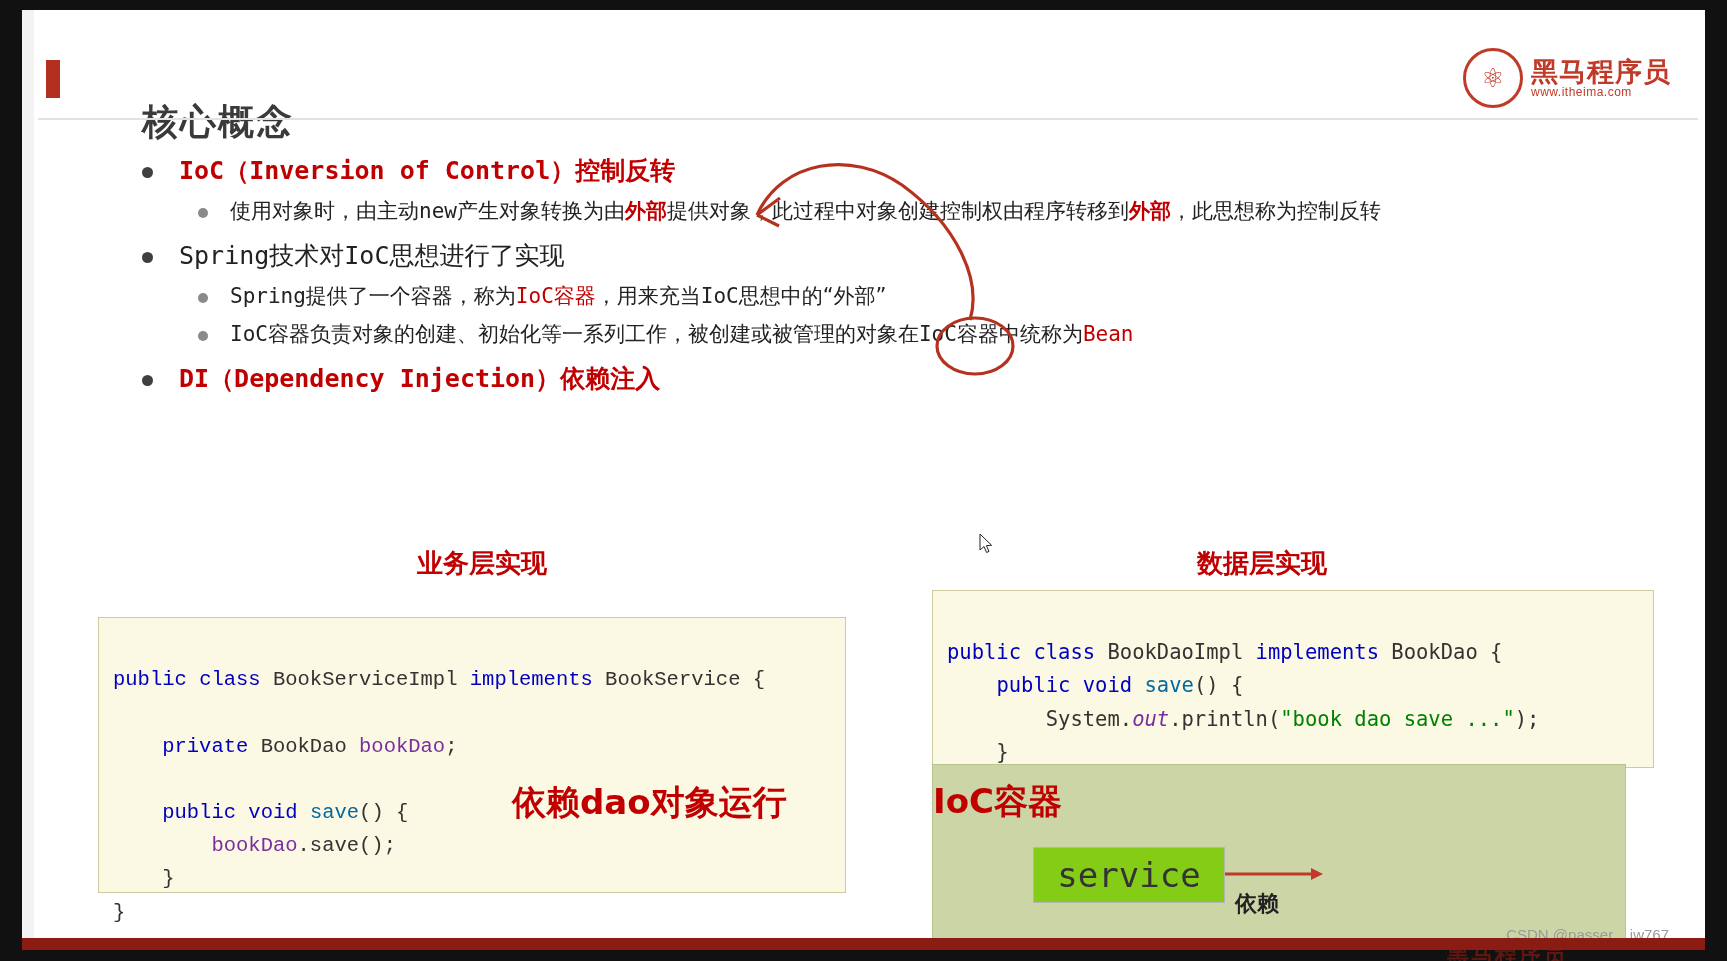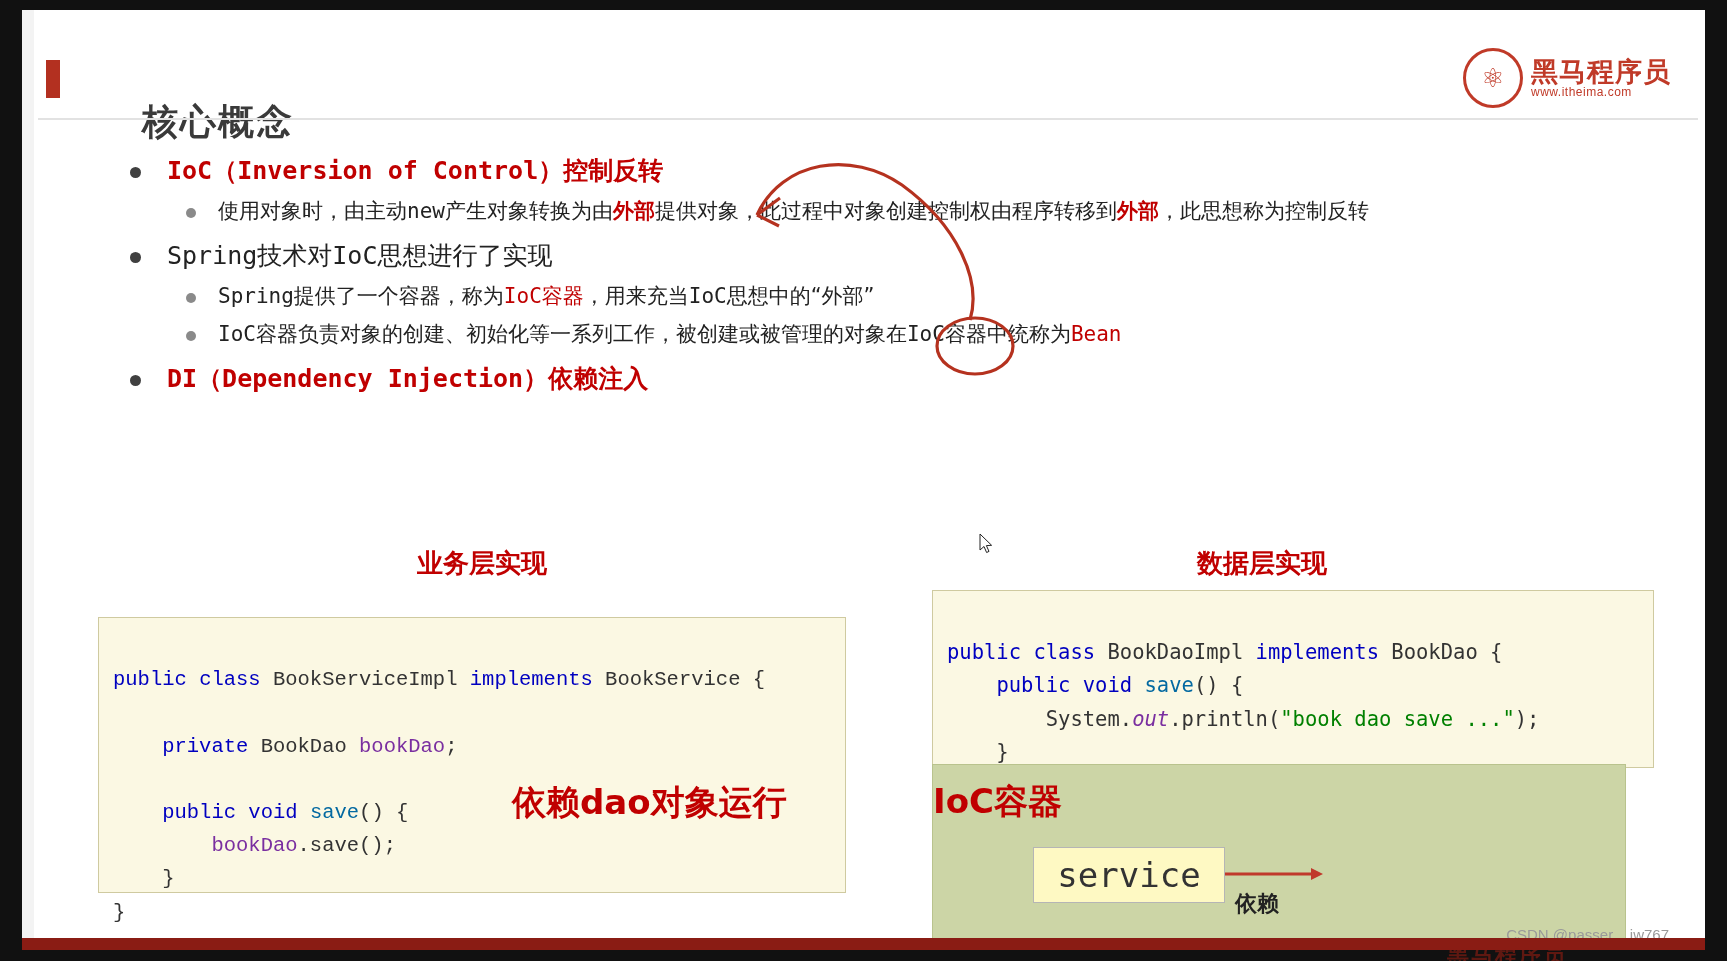--- a/index.html
+++ b/index.html
@@ -13,21 +13,21 @@
   .title-rule{position:absolute;left:16px;top:108px;width:1660px;height:2px;background:#e2e2e2;}
 
   .logo{position:absolute;right:34px;top:38px;display:flex;align-items:center;gap:8px;}
   .logo-circle{width:54px;height:54px;border-radius:50%;border:3px solid #c03a28;position:relative;
                background:#fff;display:flex;align-items:center;justify-content:center;}
   .logo-circle .horse{font-size:26px;color:#c03a28;line-height:1;font-family:"DejaVu Sans",sans-serif;}
   .logo-text{display:flex;flex-direction:column;line-height:1.1;}
   .logo-name{font-size:27px;font-weight:bold;color:#c03a28;font-family:"DejaVu Sans",sans-serif;letter-spacing:1px;}
   .logo-url{font-size:12px;color:#c03a28;font-family:"Liberation Sans",sans-serif;letter-spacing:.5px;}
 
-  .content{position:absolute;left:4px;top:130px;width:1431px;}
+  .content{position:absolute;left:16px;top:130px;width:1431px;}
   .bullet-l1{display:flex;align-items:flex-start;margin:0 0 0 104px;padding-top:14px;}
   .dot1{width:11px;height:11px;border-radius:50%;background:#404040;margin-top:13px;margin-right:26px;flex:none;}
   .dot2{width:10px;height:10px;border-radius:50%;background:#8a8a8a;margin-top:11px;margin-right:22px;flex:none;}
   .bullet-l2{display:flex;align-items:flex-start;margin:0 0 0 160px;padding-top:10px;}
   .l1-text{font-size:25px;color:#222;font-family:"DejaVu Sans Mono","Liberation Mono",monospace;}
   .l1-red{font-size:25px;color:#c00000;font-weight:bold;font-family:"DejaVu Sans Mono","Liberation Mono",monospace;}
   .l2-text{font-size:21px;color:#222;font-family:"DejaVu Sans",sans-serif;}
   .l2-mono{font-family:"DejaVu Sans Mono","Liberation Mono",monospace;}
   .red{color:#c00000;font-weight:bold;}
   .red-plain{color:#c00000;}
@@ -38,21 +38,21 @@
             color:#333;padding:12px 14px;white-space:pre;}
   .kw{color:#0000c0;}
   .kw2{color:#7a2fa0;}
   .str{color:#008000;}
   .fn{color:#0369a1;}
   .it{font-style:italic;color:#7a2fa0;}
 
   .ioc-panel{position:absolute;background:#ccd5a6;border:1px solid #b9c38d;}
   .ioc-title{position:absolute;width:100%;text-align:left;font-size:34px;font-weight:bold;color:#c00000;
              font-family:"DejaVu Sans",sans-serif;}
-  .gray-box{position:absolute;background:#fef9c3;border:1px solid #b5b5b5;display:flex;align-items:center;justify-content:center;
+  .gray-box{position:absolute;background:#84cc16;border:1px solid #b5b5b5;display:flex;align-items:center;justify-content:center;
             font-family:"DejaVu Sans Mono","Liberation Mono",monospace;font-size:34px;color:#333;}
   .dep-label{position:absolute;font-size:22px;font-weight:bold;color:#222;font-family:"DejaVu Sans",sans-serif;}
   .big-red-note{position:absolute;font-size:34px;font-weight:bold;color:#c00000;font-family:"DejaVu Sans",sans-serif;}
 
   .cursor{position:absolute;left:958px;top:524px;width:14px;height:20px;}
   .bottom-strip{position:absolute;left:22px;top:938px;width:1683px;height:12px;background:#8a1c14;}
   .watermark{position:absolute;right:36px;top:916px;font-size:15px;color:#9a9a9a;font-family:"Liberation Sans",sans-serif;}
   .blur-text{position:absolute;left:1425px;top:930px;font-size:22px;font-weight:bold;color:#6d1a12;
              font-family:"DejaVu Sans",sans-serif;opacity:.85;letter-spacing:2px;}
   svg{overflow:visible;}

